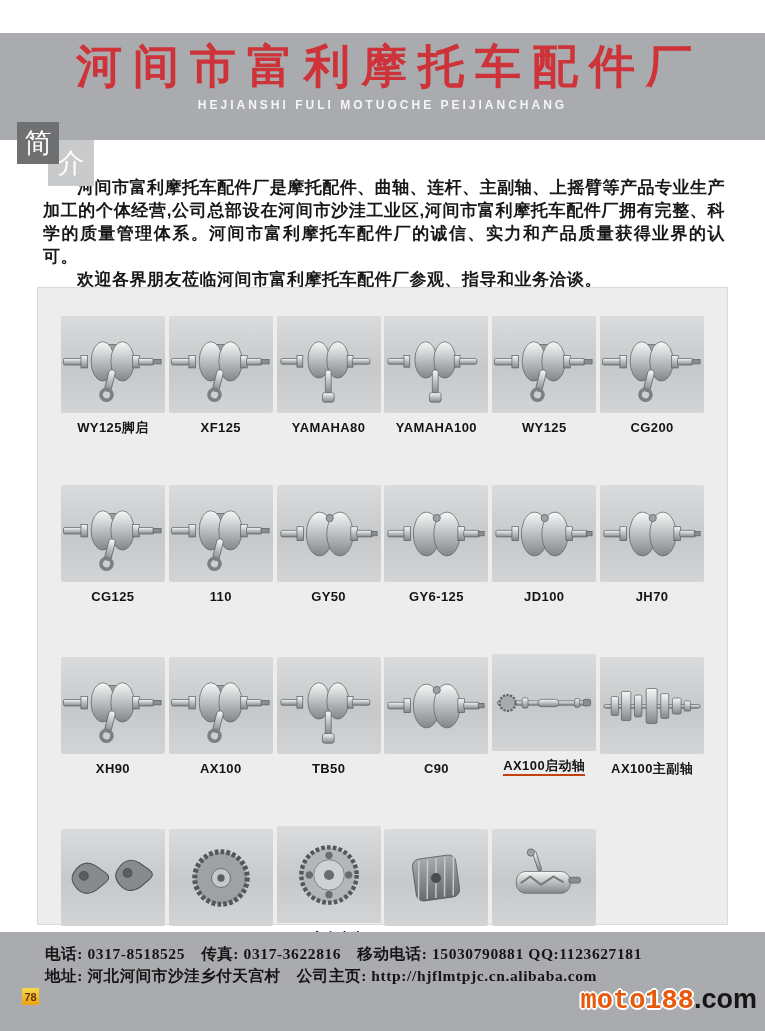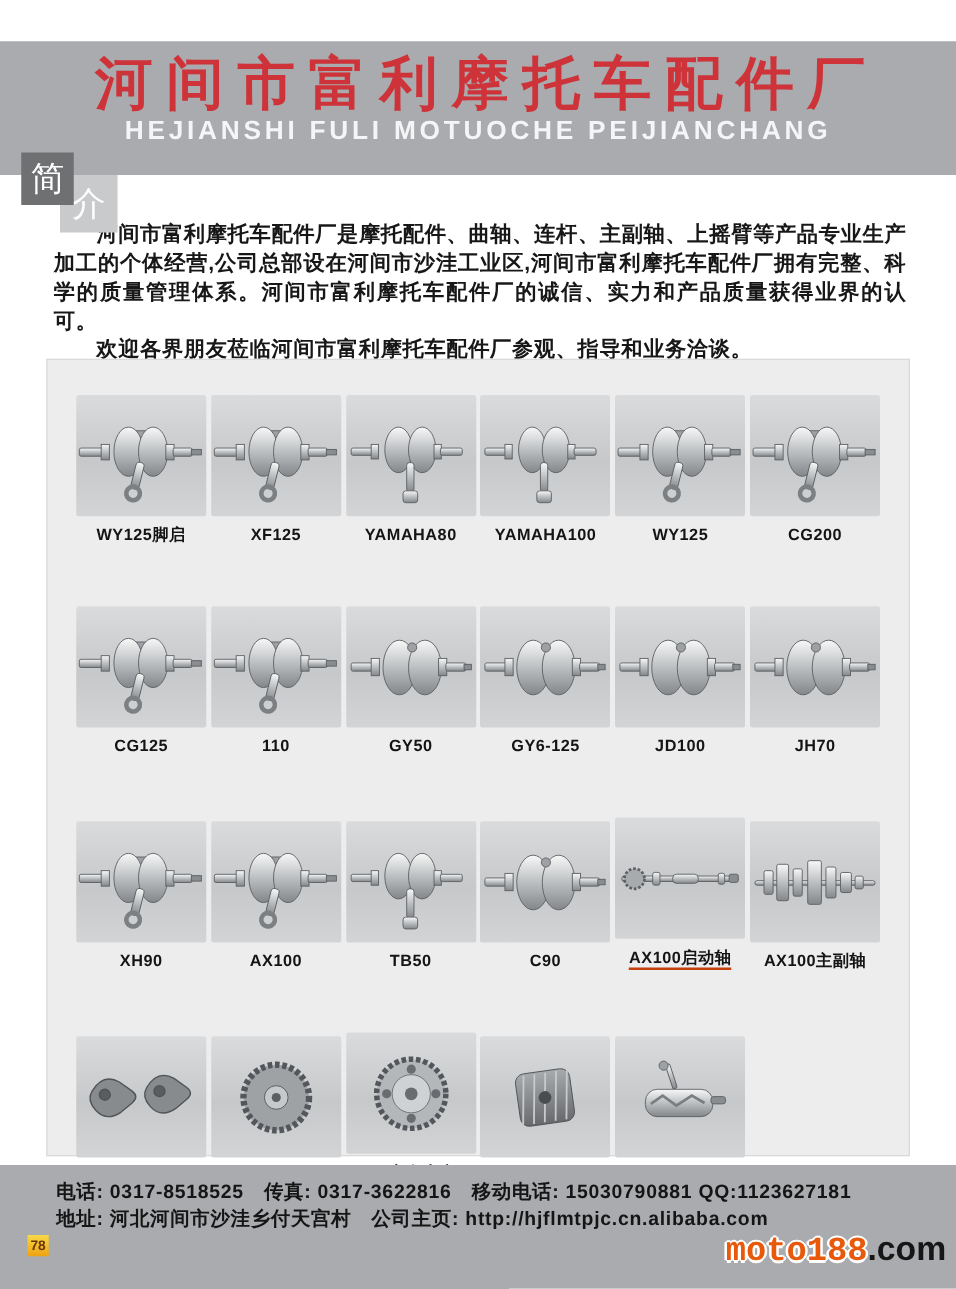--- a/index.html
+++ b/index.html
@@ -3,21 +3,21 @@
 <meta charset="utf-8">
 <style>
   html,body{margin:0;padding:0;}
   body{width:765px;height:1031px;background:#ffffff;position:relative;overflow:hidden;
        font-family:"Liberation Sans","DejaVu Sans",sans-serif;}
   
   .band{background:#a9abae;}
   .header-band{position:absolute;left:0;top:33px;width:765px;height:107px;text-align:center;}
   .title-cn{margin-top:8px;font-family:"Liberation Serif","DejaVu Serif",serif;
             font-size:46px;line-height:52px;font-weight:bold;color:#ce3339;letter-spacing:11px;white-space:nowrap;margin-left:14px;}
-  .title-en{font-size:21px;line-height:24px;color:#f4f5f6;letter-spacing:3px;font-weight:bold;white-space:nowrap;}
+  .title-en{font-size:12px;line-height:24px;color:#f4f5f6;letter-spacing:3px;font-weight:bold;white-space:nowrap;}
   
   .tag-a{position:absolute;left:17px;top:122px;width:42px;height:42px;background:#6e7072;z-index:3;
          color:#fff;font-size:27px;display:flex;align-items:center;justify-content:center;}
   .tag-b{position:absolute;left:48px;top:140px;width:46px;height:46px;background:#c9cacb;z-index:2;
          color:#fdfdfd;font-size:27px;display:flex;align-items:center;justify-content:center;}
   
   .intro{position:absolute;left:43px;top:176px;width:682px;color:#171717;
          font-size:17px;line-height:23px;font-weight:bold;letter-spacing:0.5px;text-align:justify;}
   .intro p{margin:0;text-indent:2em;}
   
@@ -29,21 +29,21 @@
   .ph{width:104px;height:97px;border-radius:2px;display:flex;align-items:center;justify-content:center;
       background:linear-gradient(180deg,#d9dbdd 0%,#c6c8ca 55%,#d2d4d6 100%);}
   .ph svg{width:102px;height:92px;display:block;}
   .lbl{margin-top:7px;font-size:13px;line-height:15px;color:#141414;font-weight:600;
        letter-spacing:0.4px;white-space:nowrap;}
   .lbl.u{border-bottom:2px solid #c2410c;padding-bottom:1px;}
   
   .footer-band{position:absolute;left:0;top:932px;width:765px;height:99px;}
   .contact{position:absolute;left:45px;top:11px;color:#151515;font-weight:bold;
            font-size:15.5px;line-height:22px;letter-spacing:0.6px;white-space:nowrap;}
-  .contact p{margin:0;}
+  .contact p{margin:0;font-family:Liberation Serif, serif;}
   .page-badge{position:absolute;left:22px;top:56px;width:17px;height:17px;
               background:linear-gradient(180deg,#f8d848 0%,#eda310 100%);
               color:#6b3407;font-size:11px;font-weight:bold;display:flex;align-items:center;justify-content:center;}
   .site-logo{position:absolute;right:8px;top:52px;font-size:27px;font-weight:bold;letter-spacing:0px;white-space:nowrap;}
   .site-logo .site{color:#e8590c;
       text-shadow:-2px 0 0 #fff,2px 0 0 #fff,0 -2px 0 #fff,0 2px 0 #fff,
                   -1px -1px 0 #fff,1px -1px 0 #fff,-1px 1px 0 #fff,1px 1px 0 #fff;font-family:Liberation Mono, monospace;}
   .site-logo .tld{color:#161616;}
   .hidden-defs{position:absolute;width:0;height:0;}
 </style>

